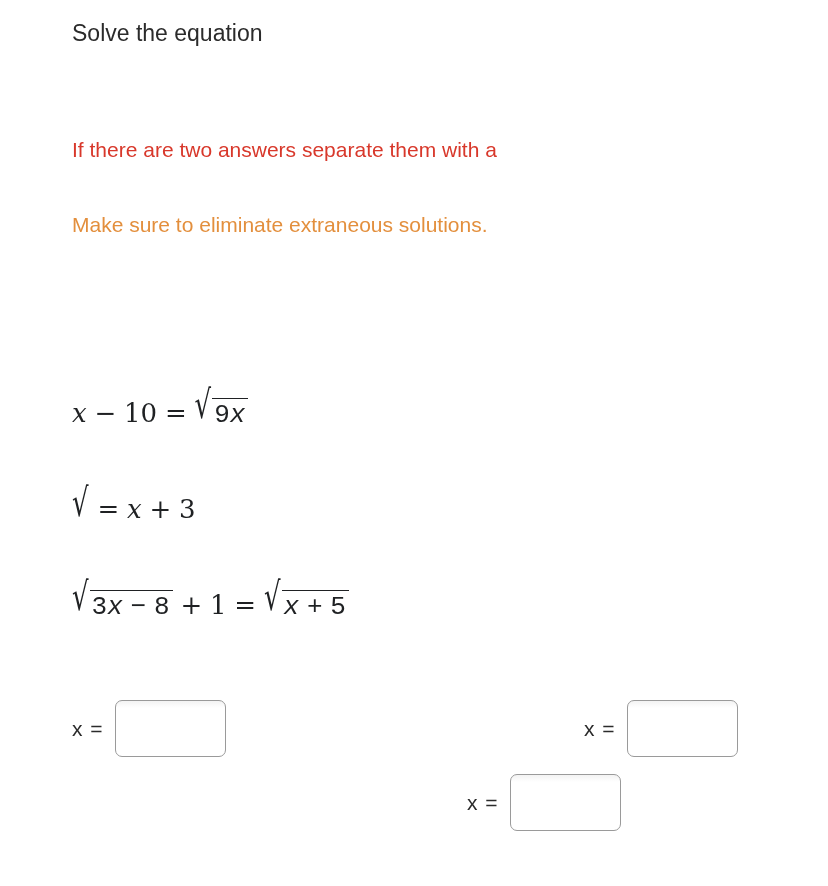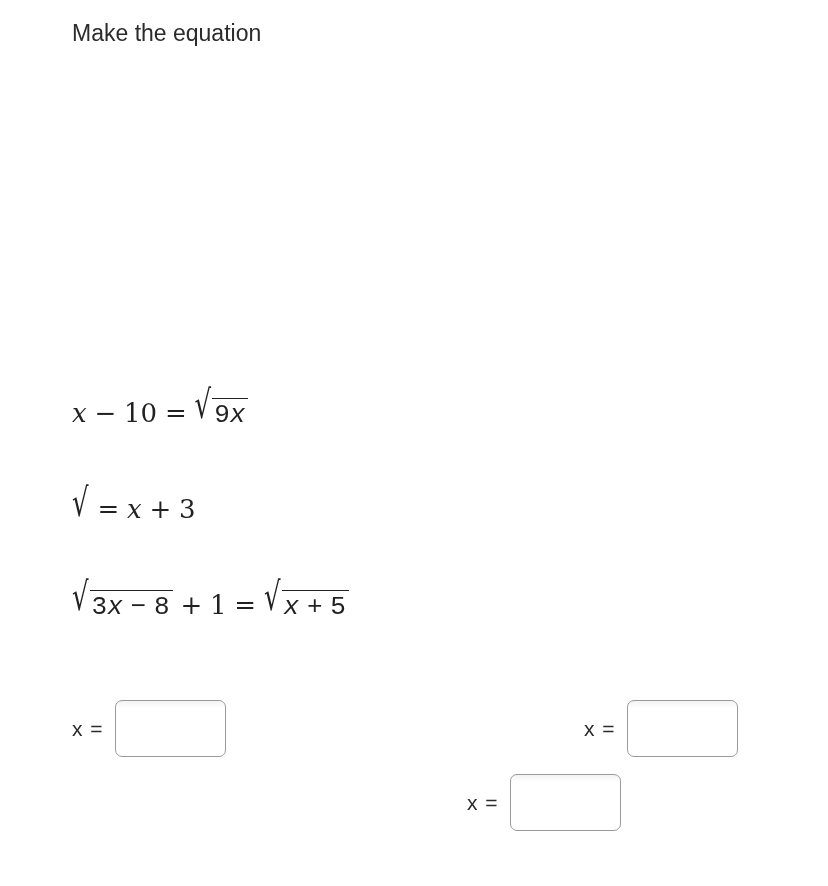--- a/index.html
+++ b/index.html
@@ -111,23 +111,25 @@
     outline: none;
   }
 
   #answer-1 { left: 72px;  top: 700px; }
   #answer-2 { left: 584px; top: 700px; }
   #answer-3 { left: 467px; top: 774px; }
 </style>
 </head>
 <body>
 
-<div class="page-title">Make the equation</div>
+<div class="page-title">Solve the equation</div>
 
 <div class="instructions">
+  <div class="instr-line instr-red">If there are two answers separate them with a</div>
+  <div class="instr-line instr-orange">Make sure to eliminate extraneous solutions.</div>
 </div>
 
 <div class="equations">
 
   <div class="equation">
     <span class="eq-italic">x</span>
     <span class="eq-op">−</span>
     <span>10</span>
     <span class="eq-op">=</span>
     <span class="radical">

